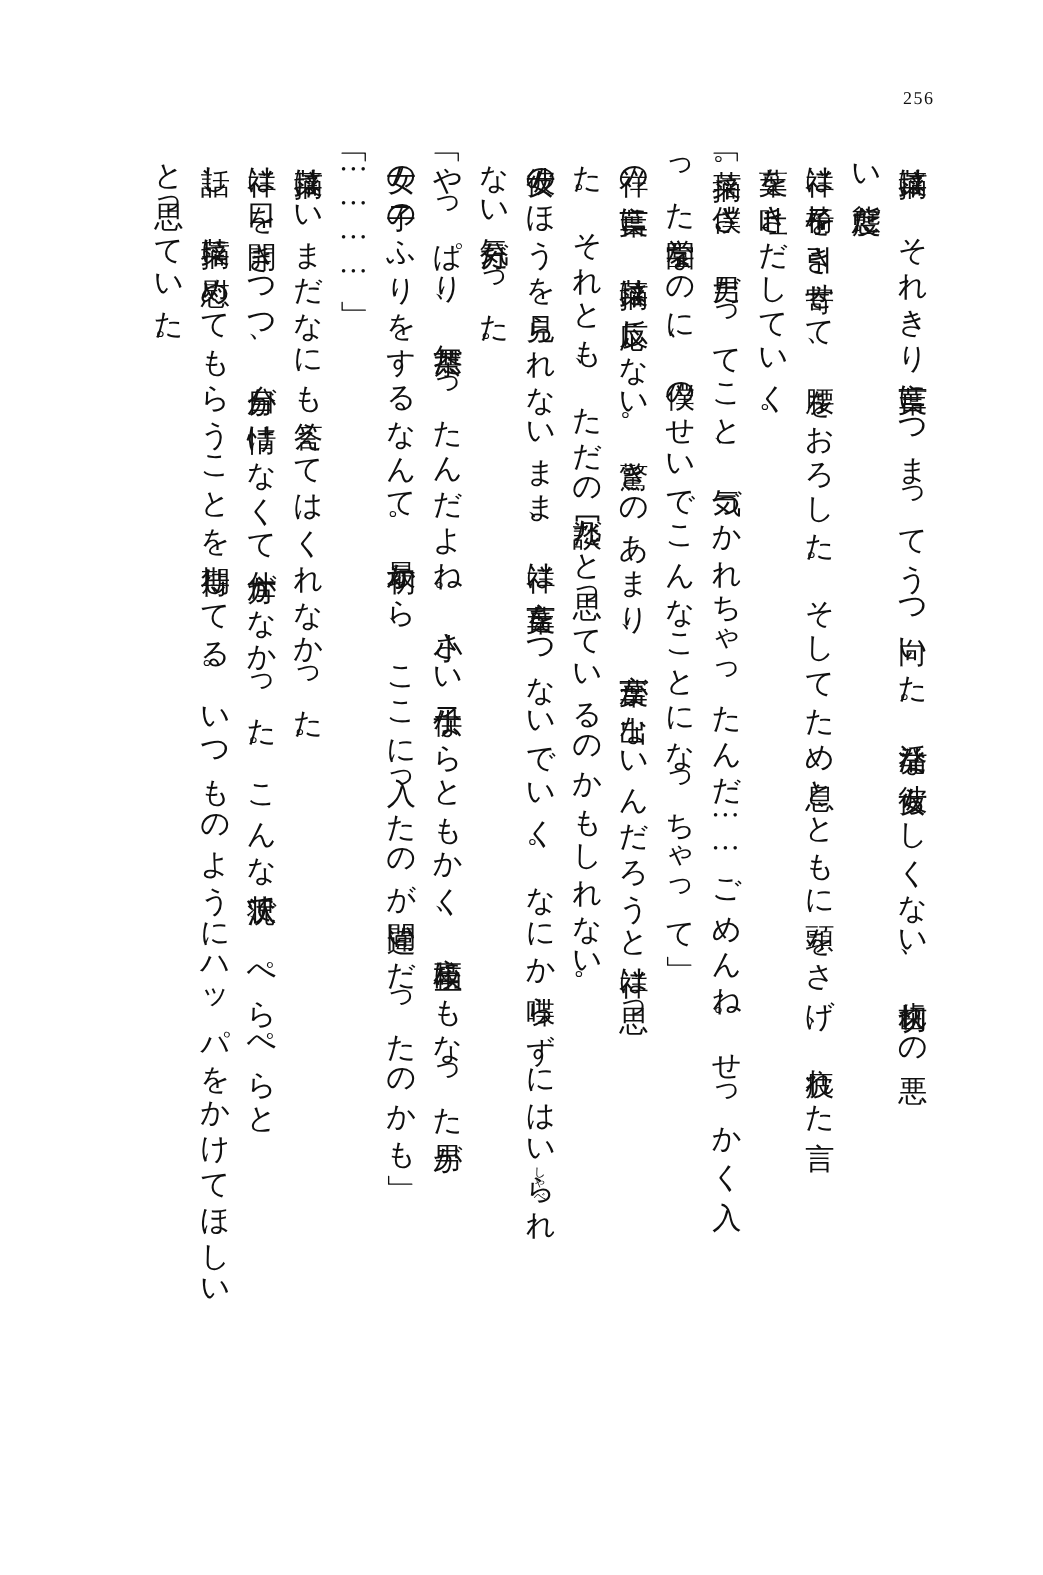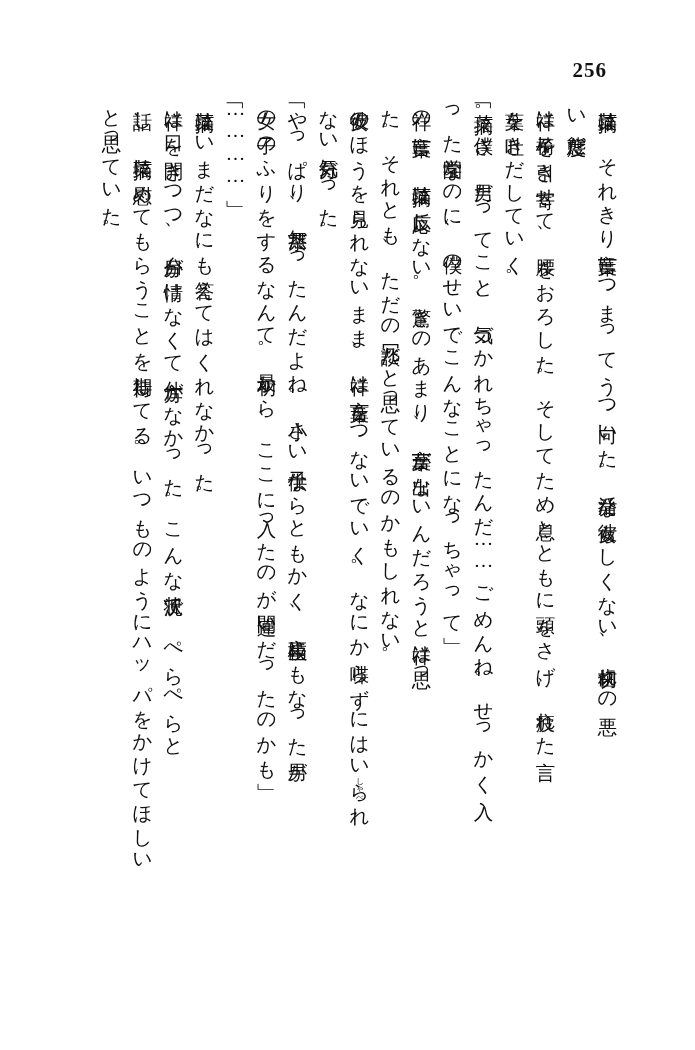--- a/index.html
+++ b/index.html
@@ -18,26 +18,25 @@
   #page {
     position: relative;
     width: 695px;
     height: 1050px;
     box-sizing: border-box;
   }
   
   #page-number {
     position: absolute;
     top: 58px;
-    right: 88px;
-    font-size: 21px;
+    right: 72px;
+    font-size: 12px;
     letter-spacing: 1px;
     color: #111;
     font-family: "Liberation Serif", "DejaVu Serif", serif;
-    font-weight: bold;
   }
   
   #text-body {
     position: absolute;
     top: 96px;
     right: 78px;
     left: 60px;
     bottom: 46px;
     display: flex;
     flex-direction: row-reverse;

